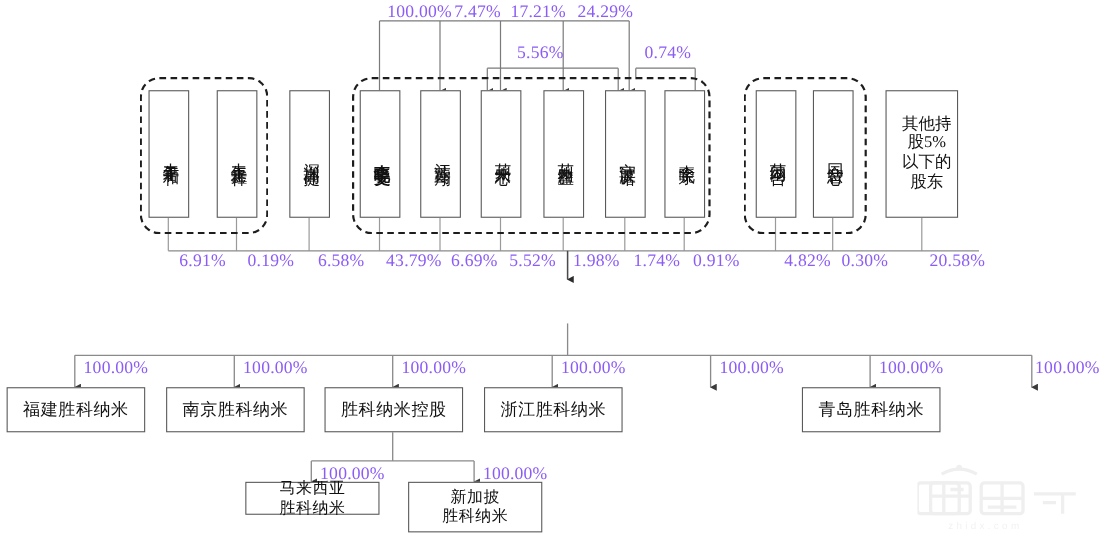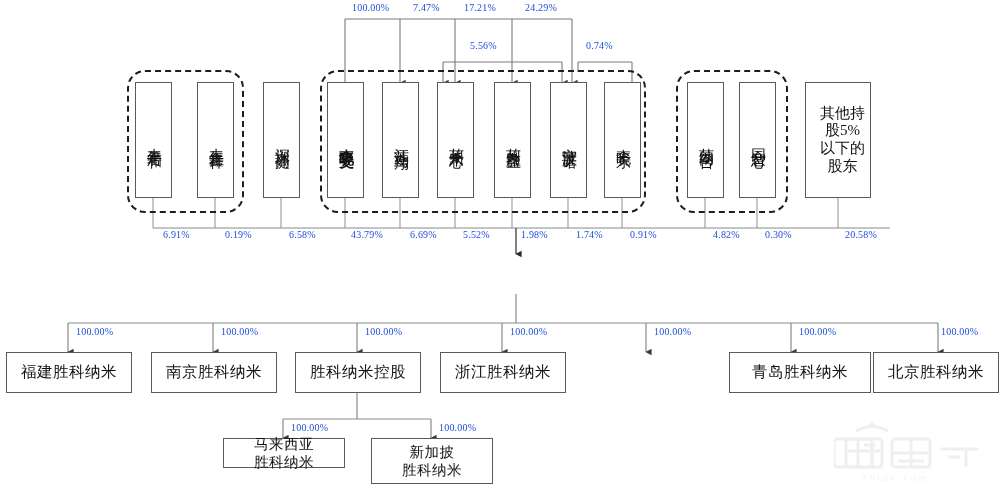--- a/index.html
+++ b/index.html
@@ -68,23 +68,23 @@
     box-sizing:border-box;
     border:2px dashed #1d1d1d;
     border-radius:18px;
     background:transparent;
     pointer-events:none;
   }
 
   
   .pct{
     position:absolute;
-    font-size:10px;
+    font-size:16px;
     font-family:"Liberation Serif","DejaVu Serif",serif;
-    color:#1d4ed8;
+    color:#8b5cf6;
     white-space:nowrap;
     letter-spacing:0.2px;
   }
 
   
   #wires{position:absolute;left:0;top:0;width:1000px;height:489px;pointer-events:none;}
 
   
   .watermark{
     position:absolute;
@@ -263,25 +263,22 @@
   </div>
   <div class="node sub" style="left:151px;top:352px;width:126px;height:41px;">
     <span>南京胜科纳米</span>
   </div>
   <div class="node sub" style="left:440px;top:352px;width:126px;height:41px;">
     <span>浙江胜科纳米</span>
   </div>
   <div class="node sub" style="left:295px;top:352px;width:126px;height:41px;">
     <span>胜科纳米控股</span>
   </div>
-  <div class="node sub" style="left:729px;top:352px;width:142px;height:41px;">
+  <div class="node sub" style="left:729px;top:352px;width:126px;height:41px;">
     <span>青岛胜科纳米</span>
-  </div>
-  <div class="node sub" style="left:873px;top:352px;width:126px;height:41px;">
-    <span>北京胜科纳米</span>
   </div>
 
   <div class="pct" style="left:291px;top:422px;">100.00%</div>
   <div class="pct" style="left:439px;top:422px;">100.00%</div>
 
   <div class="node sub2" style="left:223px;top:438px;width:122px;height:30px;flex-direction:column;">
     <span>马来西亚</span>
     <span>胜科纳米</span>
   </div>
   <div class="node sub2" style="left:371px;top:438px;width:122px;height:46px;flex-direction:column;">

